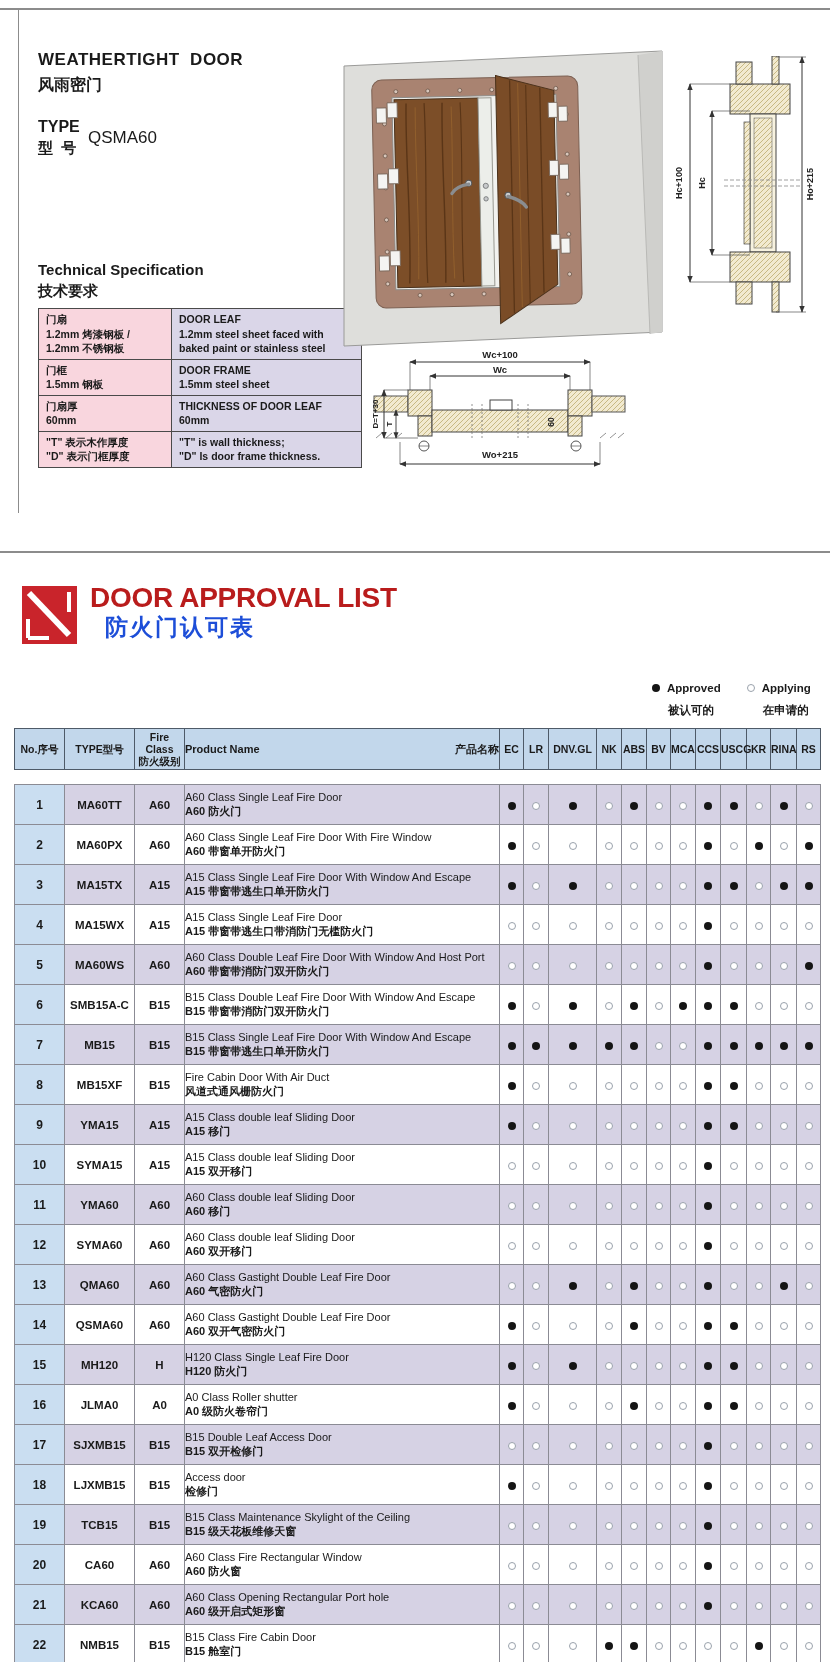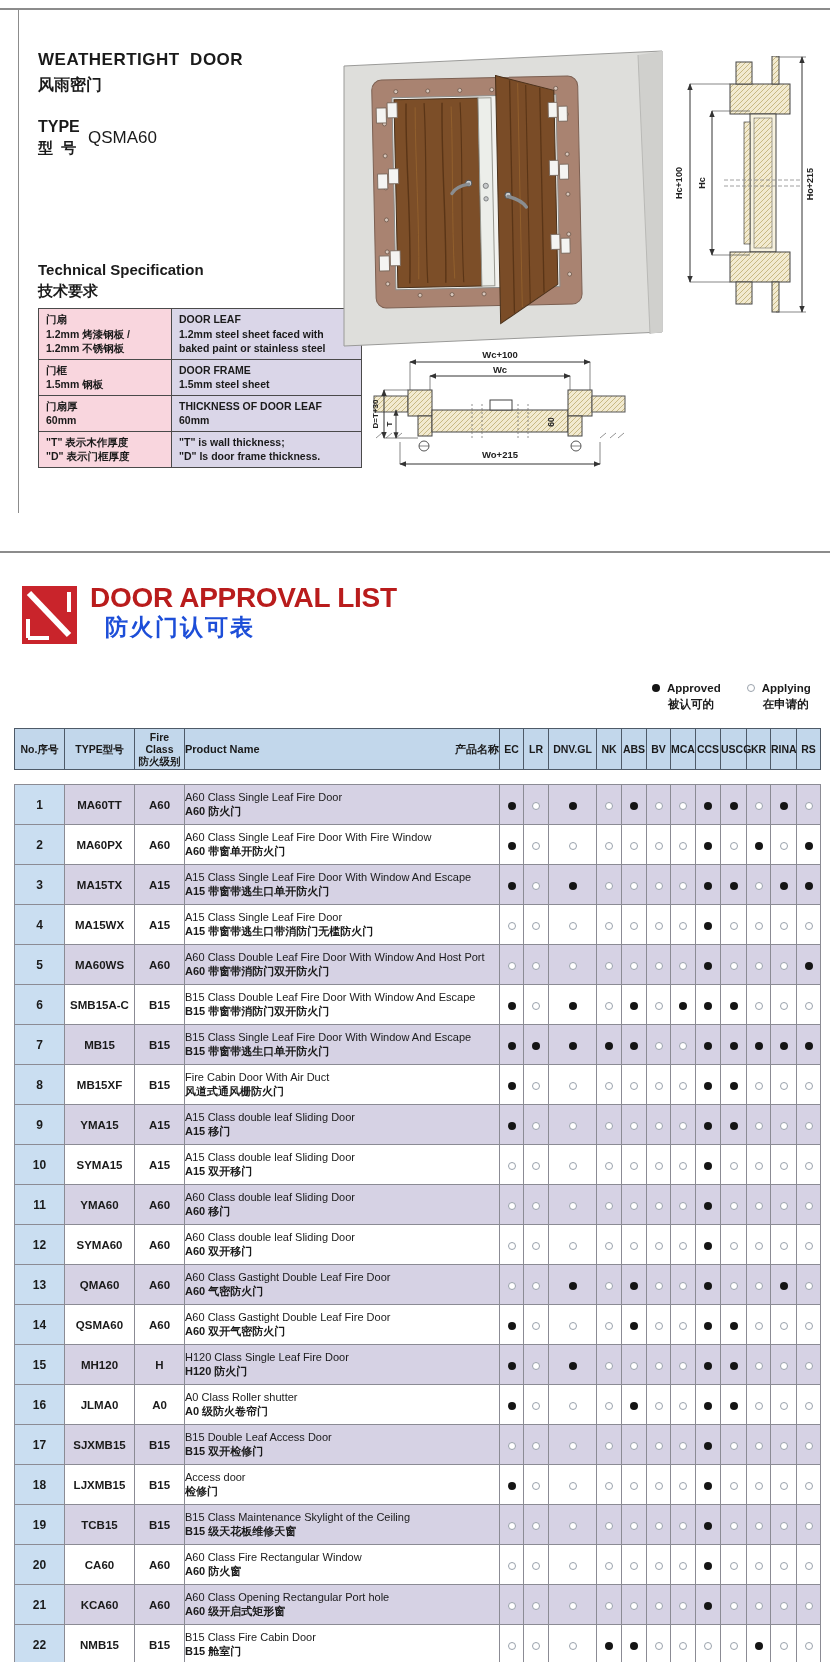--- a/index.html
+++ b/index.html
@@ -22,21 +22,21 @@
   .door-illu{position:absolute;left:338px;top:46px;}
   .vsec{position:absolute;left:672px;top:56px;}
   .hsec{position:absolute;left:372px;top:346px;}
   svg text{font-family:"Liberation Sans",sans-serif;fill:#222;}
   
   .logo{position:absolute;left:22px;top:586px;}
   .ap-title{position:absolute;left:90px;top:582px;font-size:28px;font-weight:bold;color:#b91c1c;letter-spacing:-.3px;}
   .ap-sub{position:absolute;left:90px;top:612px;font-size:23px;font-weight:bold;color:#1d4ed8;letter-spacing:2px;margin-left:15px;}
   .legend{position:absolute;left:652px;top:682px;display:flex;gap:26px;font-size:11.5px;font-weight:bold;}
   .legend .l-top{display:flex;align-items:center;gap:7px;}
-  .legend .l-zh{margin-left:16px;margin-top:3px;}
+  .legend .l-zh{margin-left:16px;margin-top:9px;}
   .dot{display:inline-block;width:8px;height:8px;border-radius:50%;box-sizing:border-box;}
   .dot.filled{background:#151515;}
   .dot.hollow{background:#fff;border:1.5px solid #9aa2ac;}
   .tblwrap{position:absolute;left:14px;top:728px;width:806px;}
   table.appr{border-collapse:collapse;table-layout:fixed;width:806px;}
   table.appr th{background:#c2d7eb;border:1px solid #4e5a68;font-size:10.5px;font-weight:bold;
                 padding:0;height:40px;line-height:12px;}
   th.h-fire{white-space:pre-line;font-size:10px;}
   th.h-prod .ph{display:flex;justify-content:space-between;gap:45px;font-size:11px;}
   table.appr-body{margin-top:14px;border:1px solid #6f6f78;}

